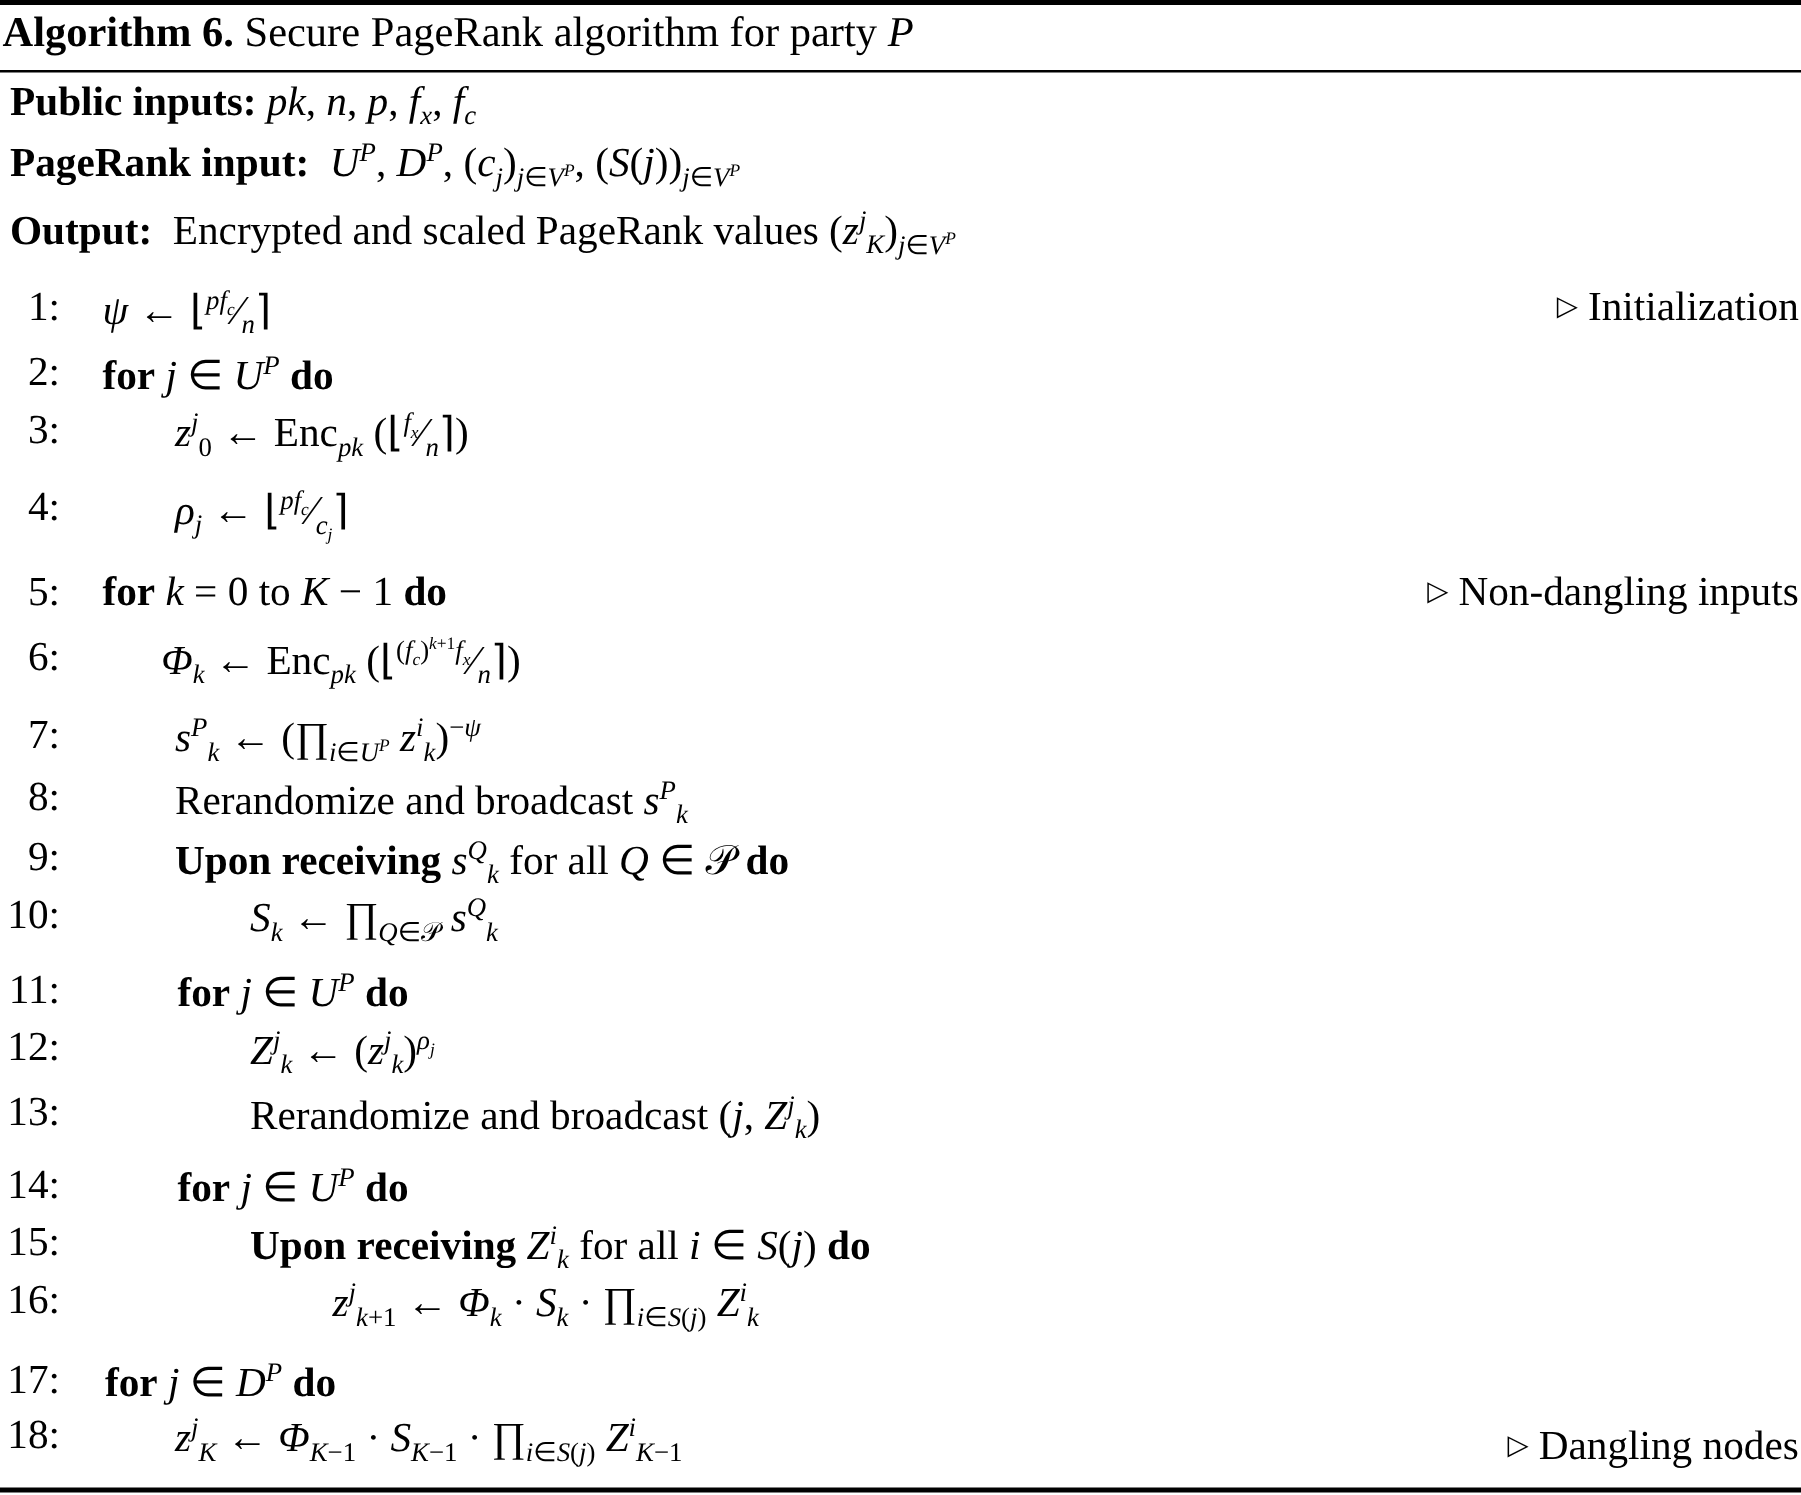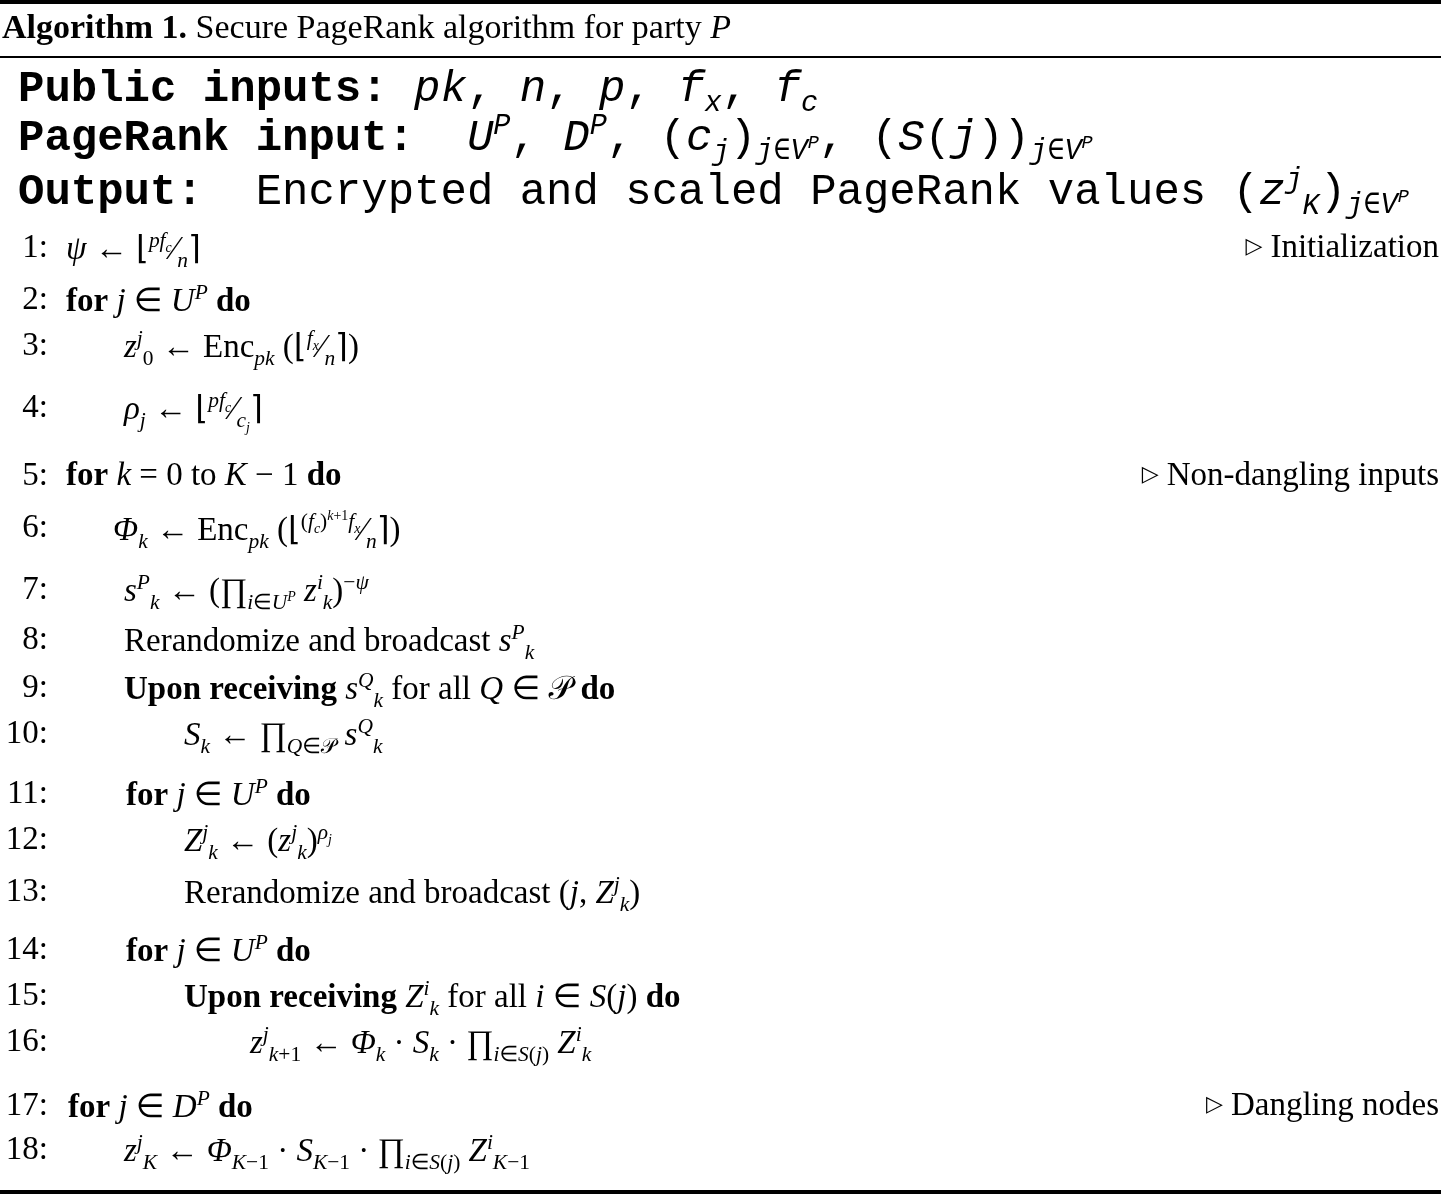--- a/index.html
+++ b/index.html
@@ -3,35 +3,35 @@
 <meta charset="utf-8">
 <style>
   html, body { margin: 0; padding: 0; background: #ffffff; }
   body { width: 1441px; height: 1196px; position: relative; overflow: hidden;
          font-family: "DejaVu Serif", "Liberation Serif", serif; color: #000; }
   .rule-top { position: absolute; left: 0; top: 0; width: 1441px; height: 4px; background: #000; }
   .rule-mid { position: absolute; left: 0; top: 56px; width: 1441px; height: 2px; background: #000; }
   .rule-bot { position: absolute; left: 0; top: 1190px; width: 1441px; height: 4px; background: #000; }
   .title { position: absolute; left: 2px; top: 8px; font-size: 34px; white-space: nowrap; font-family: "Liberation Serif", serif; }
   .title b { font-weight: bold; }
-  .io { position: absolute; left: 18px; font-size: 44px; white-space: nowrap; font-family: Liberation Mono, monospace; }
+  .io { position: absolute; left: 8px; font-size: 33px; white-space: nowrap; font-family: Liberation Serif, serif; }
   .io b { font-weight: bold; }
   .line { position: absolute; left: 0; height: 44px; font-size: 33px; white-space: nowrap; font-family: "Liberation Serif", serif; }
   .ln { position: absolute; width: 48px; text-align: right; }
-  .body { position: absolute; }
+  .body { position: absolute; margin-left: 16px; }
   .comment { position: absolute; right: 2px; font-size: 33px; white-space: nowrap; font-family: "Liberation Serif", serif; }
   .tri { font-size: 22px; vertical-align: 4px; margin-right: 8px; }
   sup, sub { font-size: 0.65em; }
 </style>
 </head>
 <body>
 
 <div class="rule-top"></div>
 <div class="title">
-  <b>Algorithm 1.</b>
+  <b>Algorithm 6.</b>
   <span>Secure PageRank algorithm for party <i>P</i></span>
 </div>
 <div class="rule-mid"></div>
 
 <div class="io" style="top:64px">
   <b>Public inputs:</b>
   <span id="pub"> <i>pk</i>, <i>n</i>, <i>p</i>, <i>f</i><sub><i>x</i></sub>, <i>f</i><sub><i>c</i></sub></span>
 </div>
 <div class="io" style="top:110px">
   <b>PageRank input:</b>
@@ -112,21 +112,21 @@
   </div>
   <div class="line" style="top:1022px">
     <span class="ln">16:</span>
     <span class="body" style="left:250px"><i>z</i><sup><i>j</i></sup><sub><i>k</i>+1</sub> ← <i>Φ<sub>k</sub></i> · <i>S<sub>k</sub></i> · ∏<sub><i>i</i>∈<i>S</i>(<i>j</i>)</sub> <i>Z</i><sup><i>i</i></sup><sub><i>k</i></sub></span>
   </div>
 
   <div class="line" style="top:1086px">
     <span class="ln">17:</span>
     <span class="body" style="left:68px"><b>for</b> <i>j</i> ∈ <i>D</i><sup><i>P</i></sup> <b>do</b></span>
   </div>
-  <div class="comment" style="top:1086px"><span class="tri">▷</span><span>Dangling nodes</span></div>
+  <div class="comment" style="top:1139px"><span class="tri">▷</span><span>Dangling nodes</span></div>
 
   <div class="line" style="top:1130px">
     <span class="ln">18:</span>
     <span class="body" style="left:124px"><i>z</i><sup><i>j</i></sup><sub><i>K</i></sub> ← <i>Φ</i><sub><i>K</i>−1</sub> · <i>S</i><sub><i>K</i>−1</sub> · ∏<sub><i>i</i>∈<i>S</i>(<i>j</i>)</sub> <i>Z</i><sup><i>i</i></sup><sub><i>K</i>−1</sub></span>
   </div>
 </div>
 
 <div class="rule-bot"></div>
 
 </body></html>

